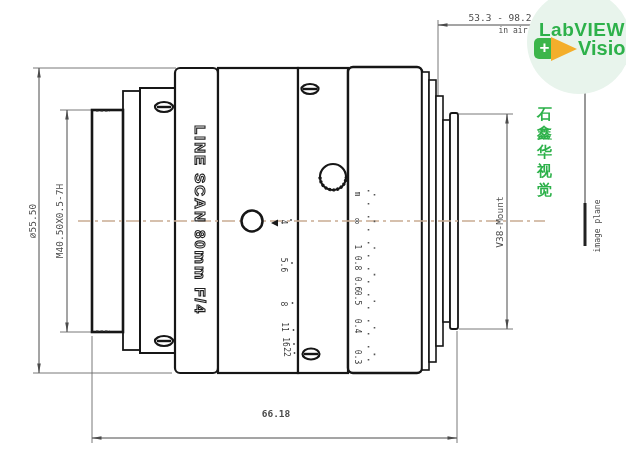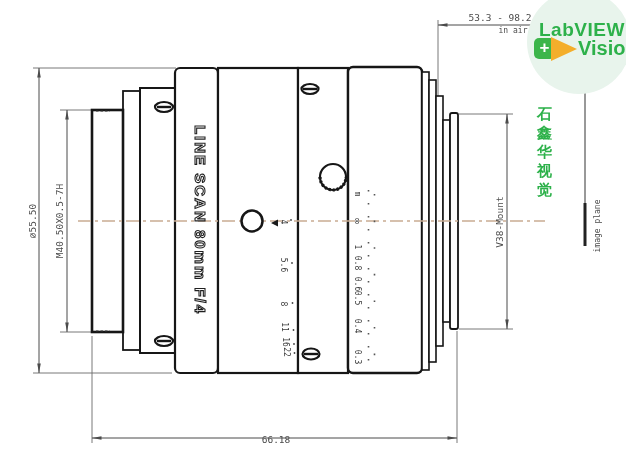--- a/index.html
+++ b/index.html
@@ -132,21 +132,21 @@
       <circle cx="294.5" cy="353" r="0.9"></circle>
     </g>
     <g stroke="#555">
       <line x1="368.5" y1="190" x2="368.5" y2="362" stroke-width="1.6" stroke-dasharray="1.6 11.4"></line>
       <line x1="374.5" y1="194" x2="374.5" y2="360" stroke-width="1.6" stroke-dasharray="1.6 25"></line>
     </g>
   </svg>
 
   <span class="txt rot-ccw" style="left:33px;top:221px;">⌀55.50</span>
   <span class="txt rot-ccw" style="left:60px;top:221px;">M40.50X0.5-7H</span>
-  <span class="txt" style="left:276px;top:440px;">66.18</span>
+  <span class="txt" style="left:276px;top:414px;font-weight:bold;">66.18</span>
   <span class="txt" style="left:492px;top:18px;margin-left:8px;">53.3 - 98.2</span>
   <span class="txt small" style="left:513px;top:31px;text-align:right;">in air</span>
   <span class="txt rot-ccw" style="left:500px;top:222px;">V38-Mount</span>
   <span class="txt rot-ccw small" style="left:598px;top:226px;">image plane</span>
 
   <span class="txt rot-cw engrave" style="left:200px;top:220px;">LINE SCAN 80mm F/4</span>
 
   <span class="txt rot-cw scale-num" style="left:283px;top:222px;">4</span>
   <span class="txt rot-cw scale-num" style="left:283px;top:265px;">5.6</span>
   <span class="txt rot-cw scale-num" style="left:283px;top:304px;">8</span>

